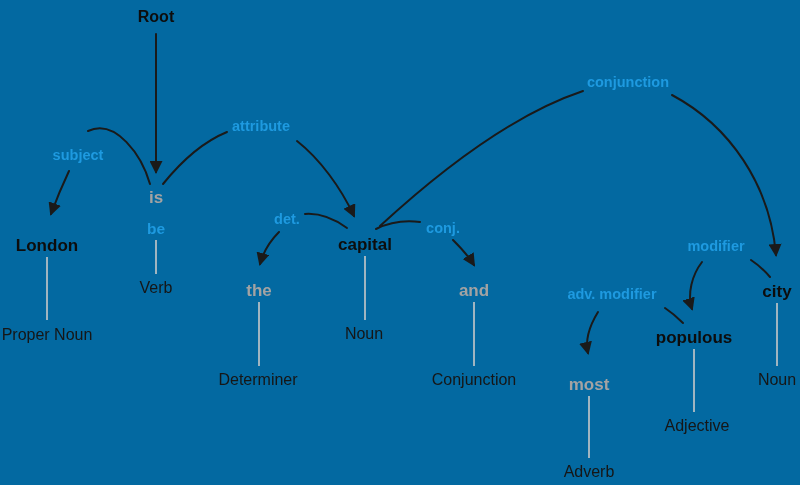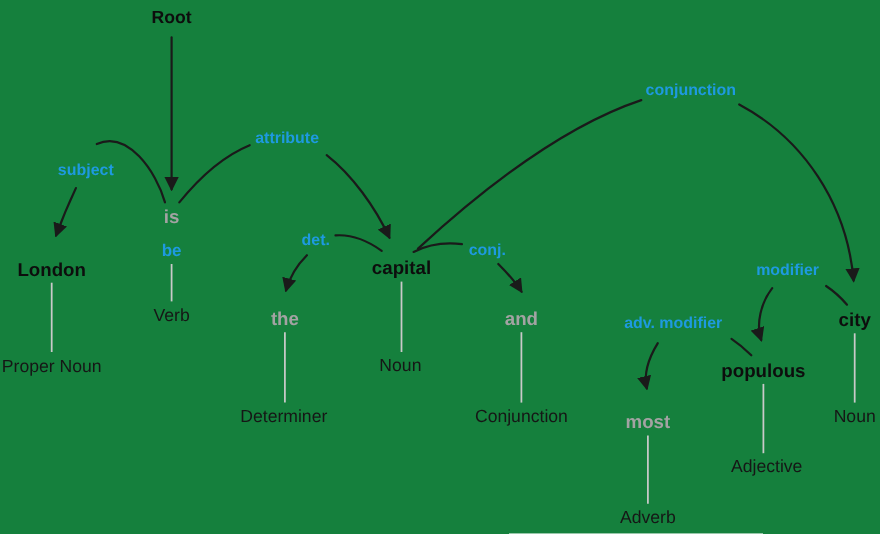--- a/index.html
+++ b/index.html
@@ -5,21 +5,21 @@
   html, body {
     margin: 0;
     padding: 0;
     background: #ffffff;
     font-family: "Liberation Sans", sans-serif;
   }
   #canvas {
     position: relative;
     width: 800px;
     height: 485px;
-    background: #15803d;
+    background: #0369a1;
     overflow: hidden;
   }
   svg text {
     font-family: "Liberation Sans", sans-serif;
   }
   .arc {
     fill: none;
     stroke: #1a1a1a;
     stroke-width: 2;
     stroke-linecap: round;

